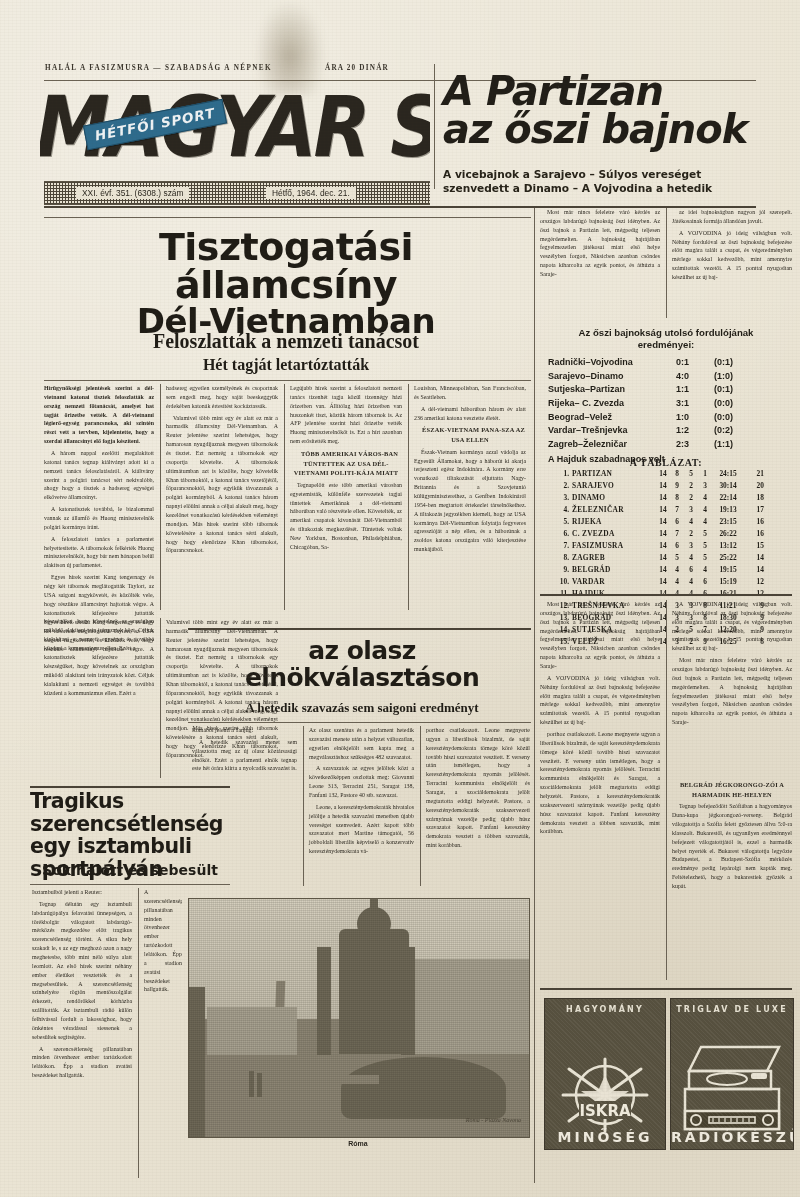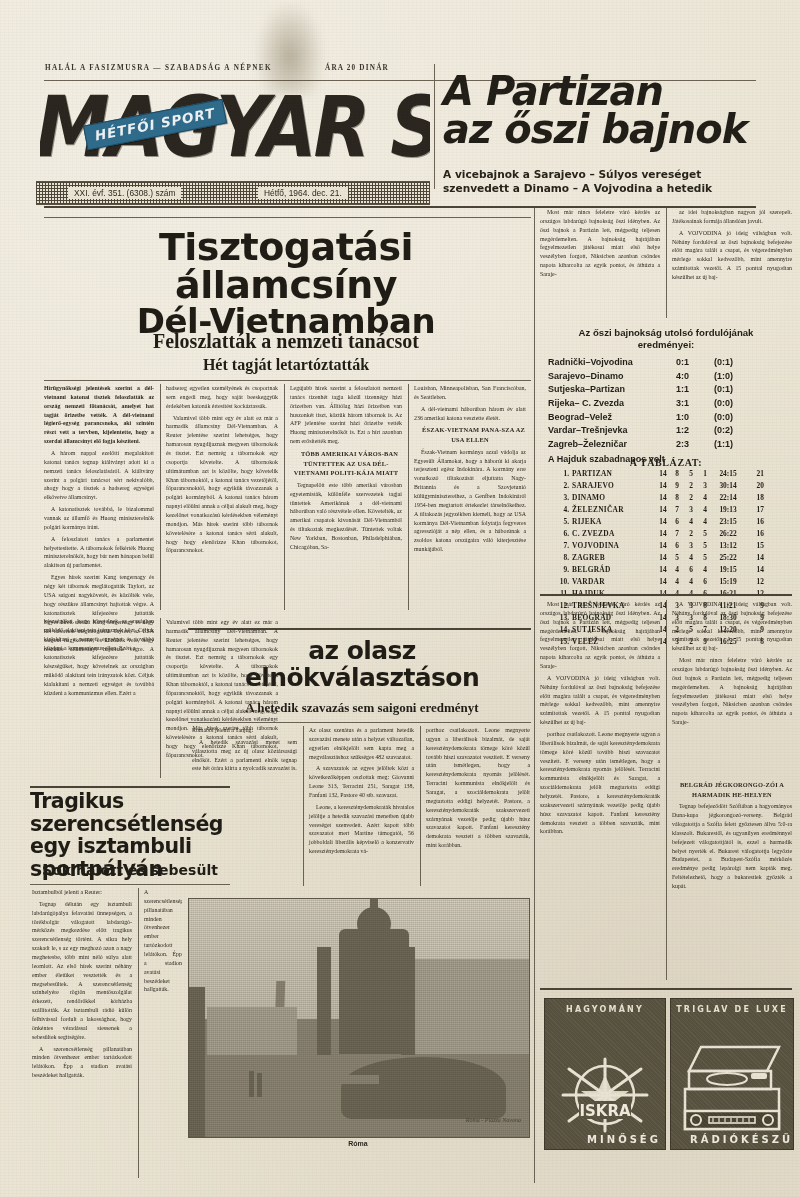--- a/index.html
+++ b/index.html
@@ -36,24 +36,24 @@
       color:#2a261f;white-space:nowrap;transform:scaleY(1.12);transform-origin:left top;
       text-shadow:1px 1px 0 rgba(60,55,45,.5);}
   .badge{position:absolute;left:84px;top:112px;transform:rotate(-11deg);
       background:#2e6b8c;color:#eef2f4;font-family:"DejaVu Sans",sans-serif;
       font-weight:700;font-style:italic;font-size:13.5px;letter-spacing:1px;
       padding:3px 9px 4px 9px;border:1px solid #1d4a63;
       box-shadow:1px 1px 0 rgba(0,0,0,.3);}
   .vrule{position:absolute;left:434px;top:64px;width:1px;height:125px;background:#6b6354;}
 
   
-  .issuebar{position:absolute;left:36px;top:181px;width:386px;height:22px;
+  .issuebar{position:absolute;left:44px;top:181px;width:386px;height:22px;
       background-image:repeating-linear-gradient(0deg,#4d4639 0 1px, transparent 1px 3px),
                        repeating-linear-gradient(90deg,#4d4639 0 1px, transparent 1px 3px);
-      background-color:#e9e3d3;border-top:1px solid #5a5344;border-bottom:1px solid #5a5344;padding-left:8px;}
+      background-color:#e9e3d3;border-top:1px solid #5a5344;border-bottom:1px solid #5a5344;}
   .issuebar span{position:absolute;top:5px;background:#ebe5d5;font-size:8.4px;
       font-family:"Liberation Sans",sans-serif;padding:1px 6px;color:#2c2820;}
   .issue-no{left:32px;}
   .issue-date{left:222px;}
 
   
   .lead-hl{position:absolute;left:443px;top:72px;width:350px;
       font-family:"DejaVu Sans",sans-serif;font-weight:800;font-style:italic;
       font-size:40px;line-height:.96;letter-spacing:-1px;color:#211e18;}
   .lead-sub{position:absolute;left:443px;top:168px;width:350px;text-align:left;
@@ -146,22 +146,22 @@
   
   .ad-rule{position:absolute;left:540px;top:988px;width:252px;height:2px;background:#4a4337;}
   .adbox{position:absolute;top:998px;height:150px;background:#56503f;
       border:1px solid #3d372c;overflow:hidden;}
   .ad1{left:544px;width:120px;}
   .ad2{left:670px;width:122px;}
   .ad-title{position:absolute;top:6px;left:0;width:100%;text-align:center;
       font-family:"DejaVu Sans",sans-serif;font-weight:700;font-size:8px;
       letter-spacing:2.2px;color:#e6e1d2;}
   .ad-foot{position:absolute;bottom:4px;left:0;width:100%;text-align:center;
-      font-family:"DejaVu Sans",sans-serif;font-weight:700;font-size:10px;
-      letter-spacing:3px;color:#efeade;padding-left:19px;}
+      font-family:"DejaVu Sans",sans-serif;font-weight:700;font-size:14px;
+      letter-spacing:3px;color:#efeade;}
   .ad-noise{position:absolute;inset:0;opacity:.35;
     background-image:repeating-linear-gradient(45deg,rgba(230,225,210,.18) 0 1px,rgba(0,0,0,0) 1px 3px);}
   .iskra-wrap{position:absolute;left:50%;top:58px;transform:translateX(-50%);}
   .radio-wrap{position:absolute;left:50%;top:42px;transform:translateX(-50%);}
 
   .colrule{position:absolute;background:#6a6254;width:1px;}
 </style>
 </head>
 <body>
 
@@ -342,21 +342,21 @@
         <span class="t-name">C. ZVEZDA</span>
         <span class="t-n">14</span>
         <span class="t-n">7</span>
         <span class="t-n">2</span>
         <span class="t-n">5</span>
         <span class="t-gd">26:22</span>
         <span class="t-pts">16</span>
       </div>
     <div class="trow">
         <span class="t-rank">7.</span>
-        <span class="t-name">VOJVODINA</span>
+        <span class="t-name">FASIZMUSRA</span>
         <span class="t-n">14</span>
         <span class="t-n">6</span>
         <span class="t-n">3</span>
         <span class="t-n">5</span>
         <span class="t-gd">13:12</span>
         <span class="t-pts">15</span>
       </div>
     <div class="trow">
         <span class="t-rank">8.</span>
         <span class="t-name">ZAGREB</span>

